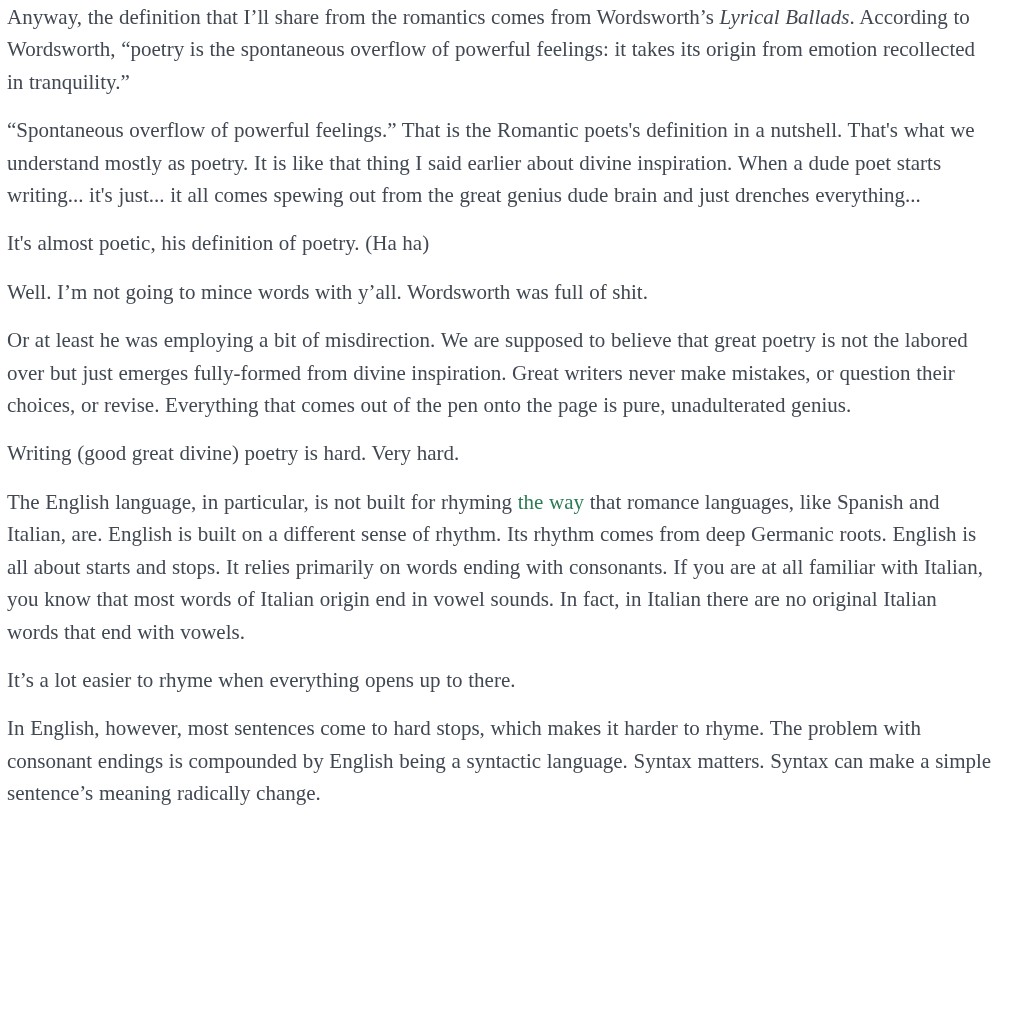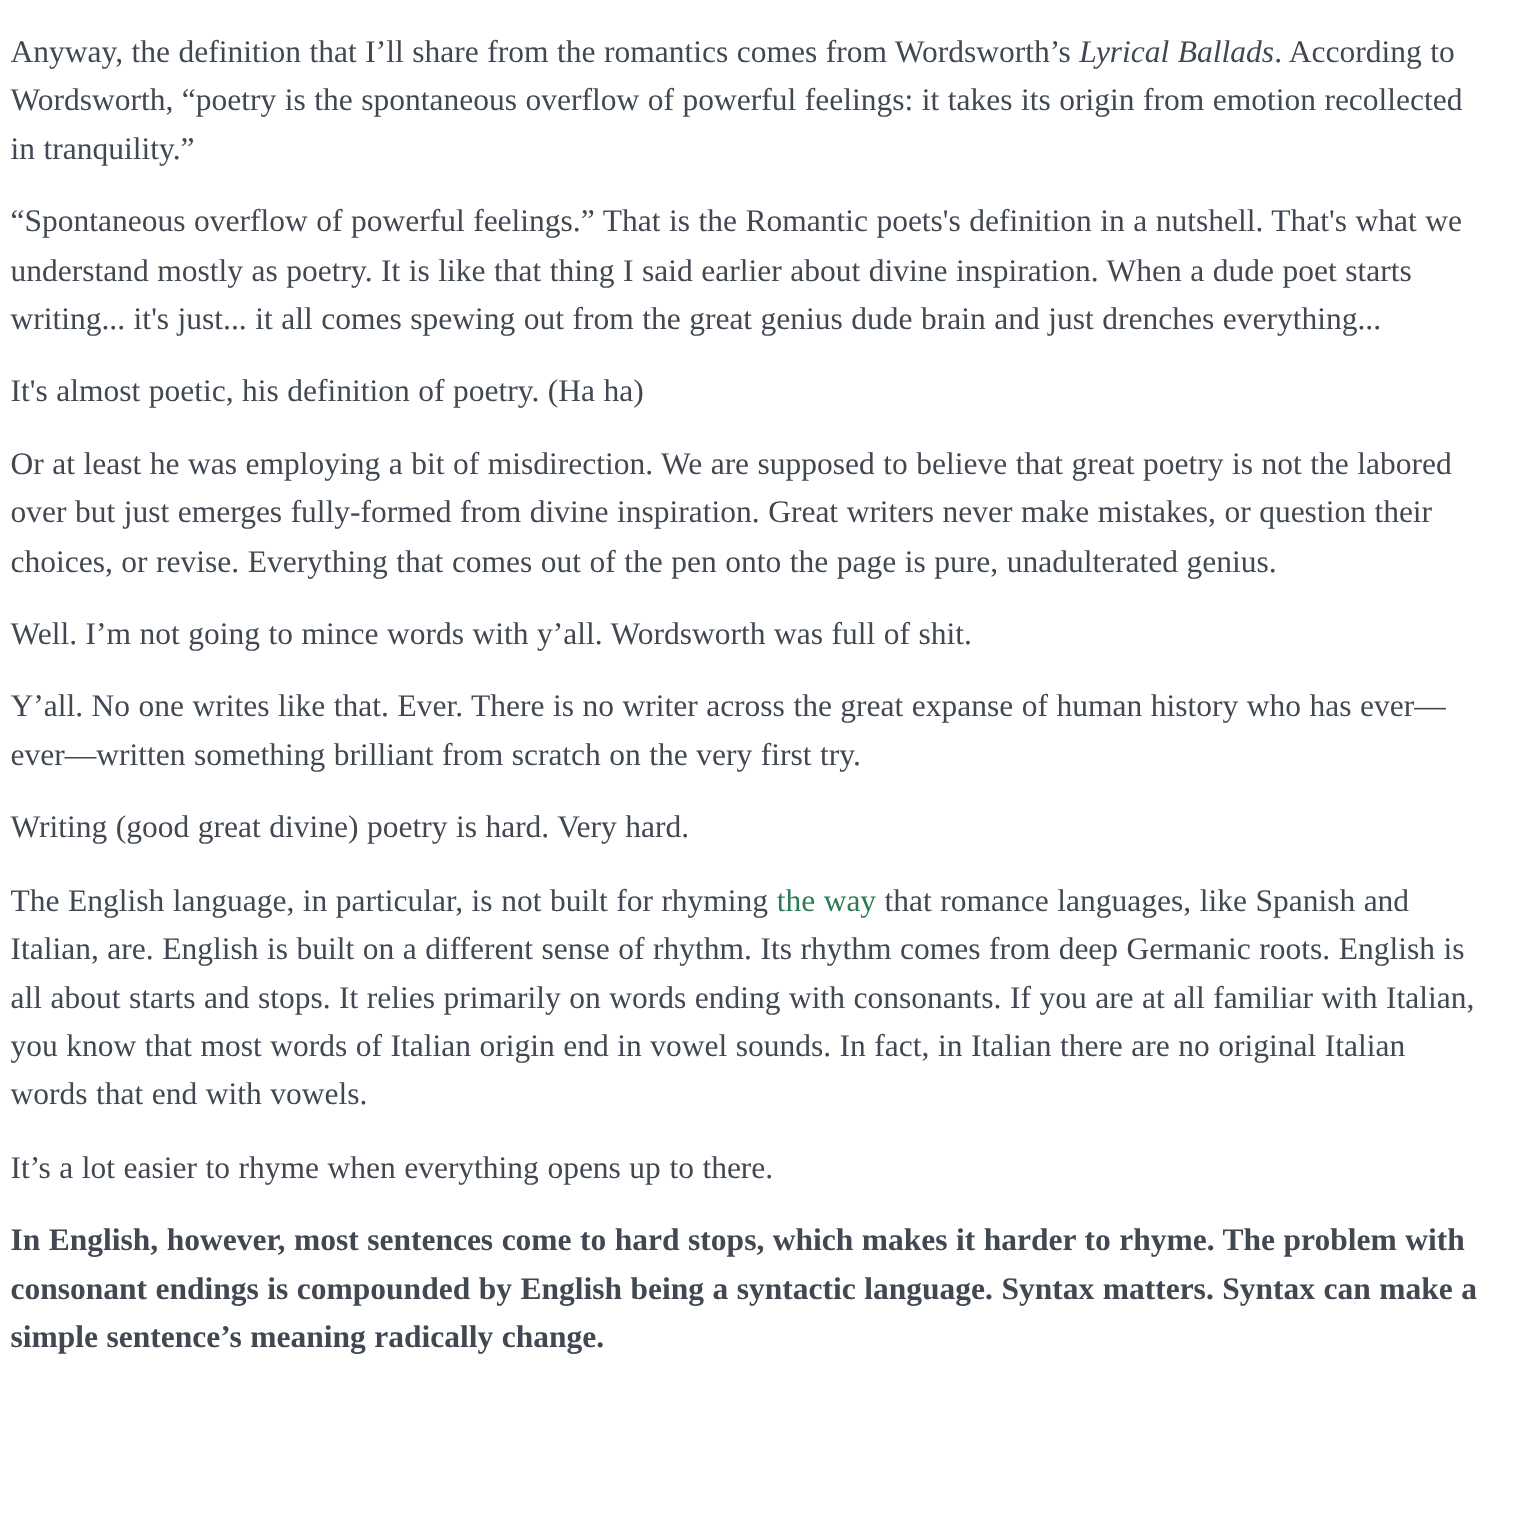--- a/index.html
+++ b/index.html
@@ -12,50 +12,48 @@
     padding: 0;
     background: var(--bg-color);
   }
   body {
     font-family: "Liberation Serif", "DejaVu Serif", serif;
     -webkit-font-smoothing: antialiased;
   }
   .article {
     box-sizing: content-box;
     max-width: 986px;
-    padding: 18px 9px 10px 7px;
+    padding: 1px 9px 10px 7px;
     color: var(--text-color);
   }
   .para {
     margin: 0 0 16px 0;
     font-size: 21px;
     line-height: 32.4px;
     text-align: left;
     word-spacing: 0.02em;
   }
   .para:last-child {
     margin-bottom: 0;
-    font-weight: bold;
   }
   .inline-link {
     color: var(--link-color);
     text-decoration: none;
     cursor: pointer;
   }
   em {
     font-style: italic;
   }
 </style>
 </head>
 <body>
 
 <div class="article">
     <p class="para"><span>Anyway, the definition that I’ll share from the romantics comes from Wordsworth’s </span><em>Lyrical Ballads</em><span>. According to Wordsworth, “poetry is the spontaneous overflow of powerful feelings: it takes its origin from emotion recollected in tranquility.”</span></p>
     <p class="para"><span>“Spontaneous overflow of powerful feelings.” That is the Romantic poets's definition in a nutshell. That's what we understand mostly as poetry. It is like that thing I said earlier about divine inspiration. When a dude poet starts writing... it's just... it all comes spewing out from the great genius dude brain and just drenches everything...</span></p>
     <p class="para"><span>It's almost poetic, his definition of poetry. (Ha ha)</span></p>
+    <p class="para"><span>Well. I’m not going to mince words with y’all. Wordsworth was full of shit.</span></p>
     <p class="para"><span>Or at least he was employing a bit of misdirection. We are supposed to believe that great poetry is not the labored over but just emerges fully-formed from divine inspiration. Great writers never make mistakes, or question their choices, or revise. Everything that comes out of the pen onto the page is pure, unadulterated genius.</span></p>
-    <p class="para"><span>Well. I’m not going to mince words with y’all. Wordsworth was full of shit.</span></p>
-    <p class="para"><span>Y’all. No one writes like that. Ever. There is no writer across the great expanse of human history who has ever—ever—written something brilliant from scratch on the very first try.</span></p>
     <p class="para"><span>Writing (good great divine) poetry is hard. Very hard.</span></p>
     <p class="para"><span>The English language, in particular, is not built for rhyming </span><a href="#" class="inline-link">the way</a><span> that romance languages, like Spanish and Italian, are. English is built on a different sense of rhythm. Its rhythm comes from deep Germanic roots. English is all about starts and stops. It relies primarily on words ending with consonants. If you are at all familiar with Italian, you know that most words of Italian origin end in vowel sounds. In fact, in Italian there are no original Italian words that end with vowels.</span></p>
     <p class="para"><span>It’s a lot easier to rhyme when everything opens up to there.</span></p>
     <p class="para"><span>In English, however, most sentences come to hard stops, which makes it harder to rhyme. The problem with consonant endings is compounded by English being a syntactic language. Syntax matters. Syntax can make a simple sentence’s meaning radically change.</span></p>
   </div>
 
 </body></html>

